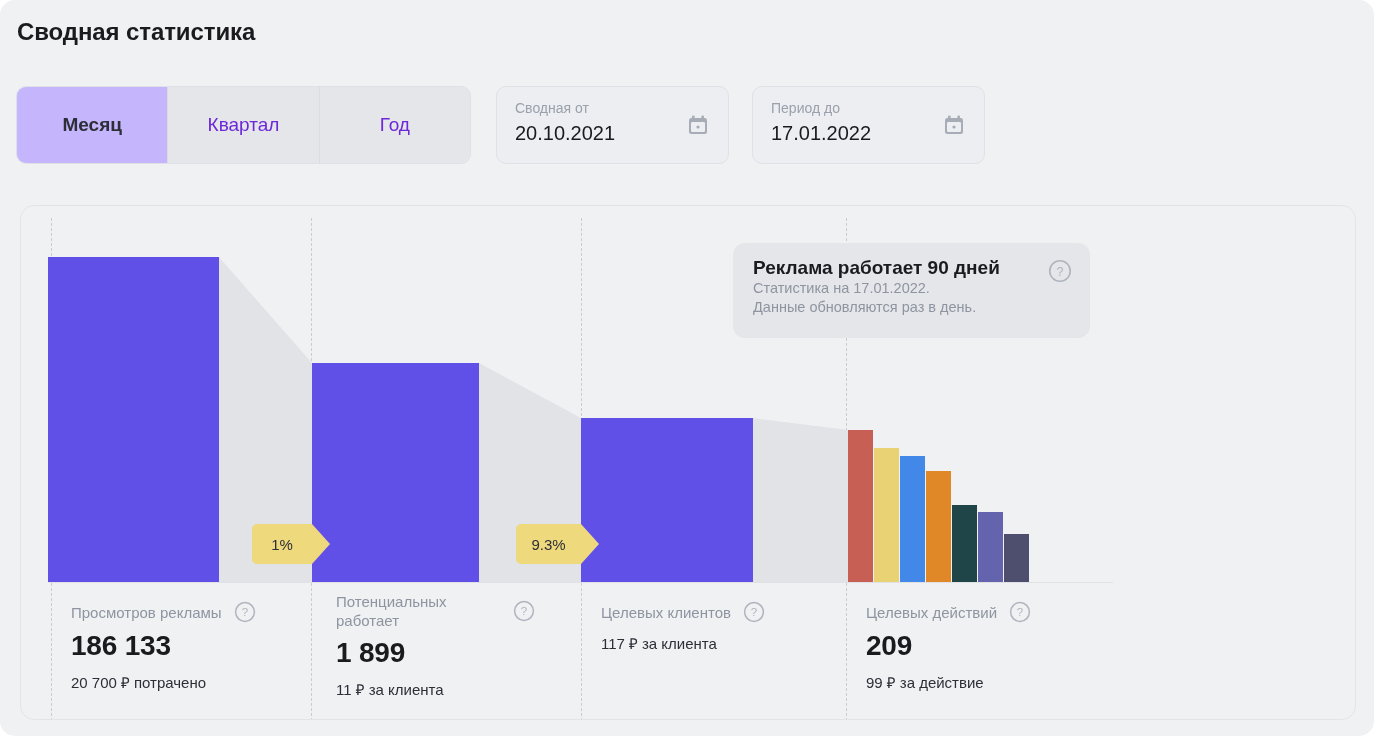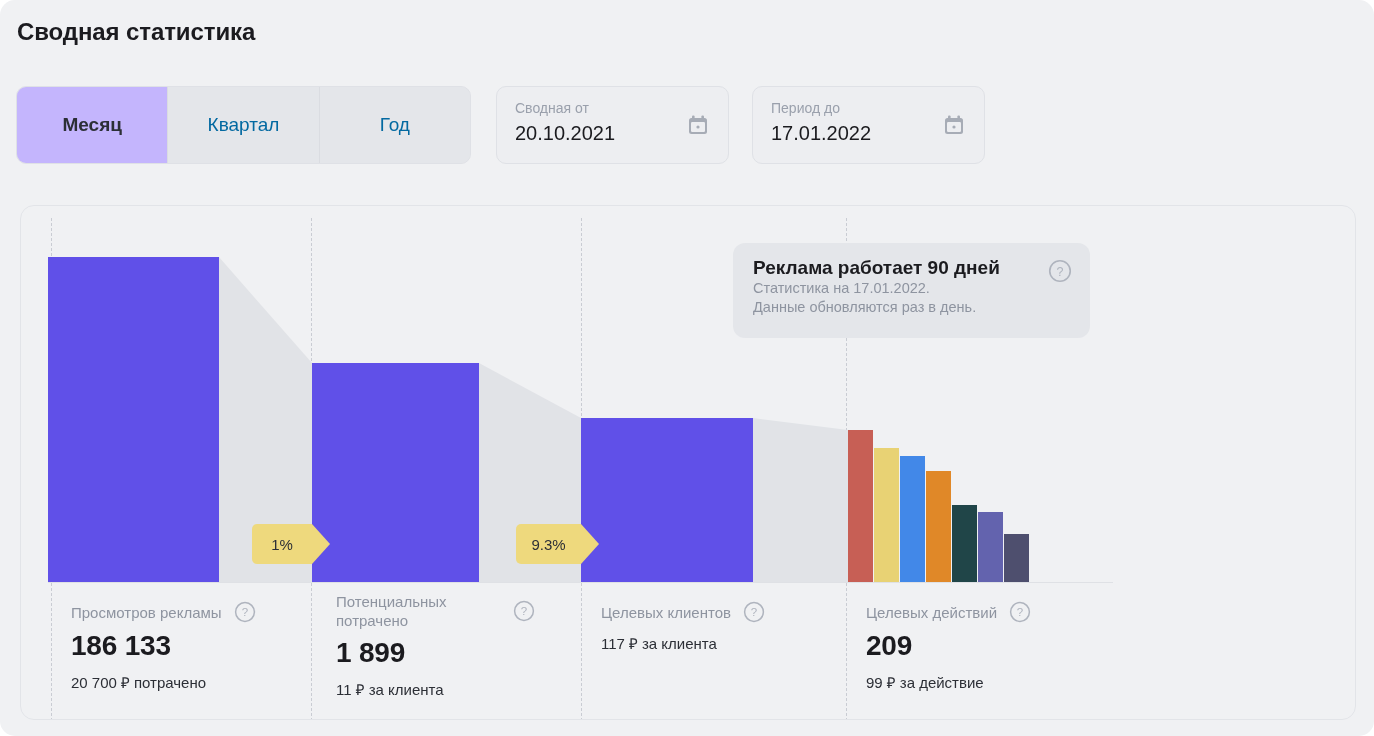--- a/index.html
+++ b/index.html
@@ -47,21 +47,21 @@
     border-radius: 10px;
     overflow: hidden;
     background: #E4E6EA;
   }
   .seg-btn {
     flex: 1 1 0;
     display: flex;
     align-items: center;
     justify-content: center;
     font-size: 19px;
-    color: #0369a1;
+    color: #6d28d9;
     background: #E4E6EA;
     border-right: 1px solid #DADCE1;
     cursor: pointer;
     user-select: none;
   }
   .seg-btn:last-child { border-right: none; }
   .seg-btn.active {
     background: #c4b5fd;
     color: #2C2F36;
     font-weight: 700;
@@ -320,21 +320,21 @@
         <svg class="qmark" width="22" height="22" viewBox="0 0 22 22">
             <circle cx="11" cy="11" r="9.4" fill="none" stroke="#AFB4BE" stroke-width="1.5"></circle>
             <text x="11" y="15.4" font-family="Liberation Sans, sans-serif" font-size="11.5" fill="#AFB4BE" text-anchor="middle">?</text>
           </svg>
       </span>
       <div class="stat-value">186 133</div>
       <div class="stat-sub">20 700 ₽ потрачено</div>
     </div>
 
     <div class="stat" style="left:315px; top:386px;">
-      <span class="stat-label" style="max-width:125px;">Потенциальных потрачено</span>
+      <span class="stat-label" style="max-width:125px;">Потенциальных работает</span>
       <span class="stat-qwrap" style="margin-left:48px;">
         <svg class="qmark" width="22" height="22" viewBox="0 0 22 22">
             <circle cx="11" cy="11" r="9.4" fill="none" stroke="#AFB4BE" stroke-width="1.5"></circle>
             <text x="11" y="15.4" font-family="Liberation Sans, sans-serif" font-size="11.5" fill="#AFB4BE" text-anchor="middle">?</text>
           </svg>
       </span>
       <div class="stat-value">1 899</div>
       <div class="stat-sub">11 ₽ за клиента</div>
     </div>
 

